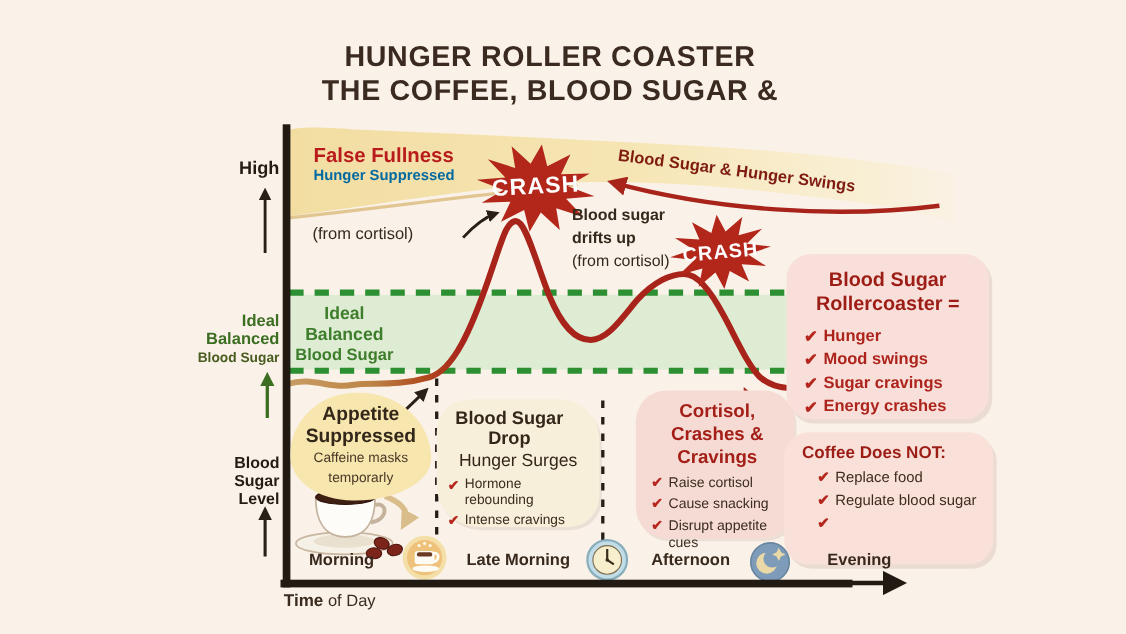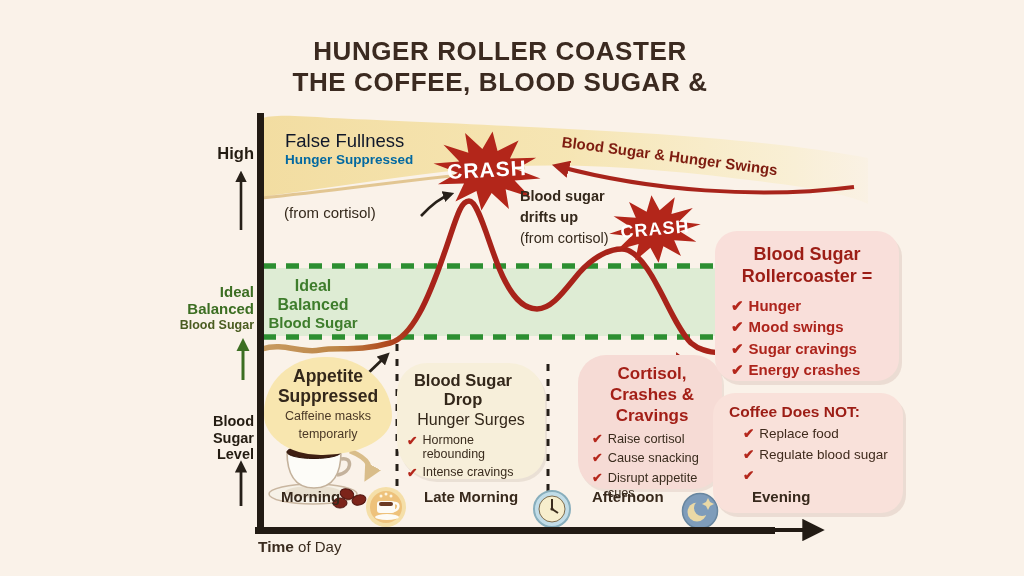--- a/index.html
+++ b/index.html
@@ -13,21 +13,21 @@
   
   .lbl-high{left:206px;top:144px;width:48px;text-align:right;font-size:16.5px;font-weight:800;color:#241c12;z-index:5;}
   .lbl-ideal{left:172px;top:283px;width:82px;text-align:right;line-height:17px;z-index:5;}
   .lbl-ideal .g1{font-size:15px;font-weight:800;color:#3c6e22;}
   .lbl-ideal .g2{font-size:12.5px;font-weight:800;color:#4a5c20;}
   .lbl-bsl{left:194px;top:413px;width:60px;text-align:right;font-size:14.5px;font-weight:800;
            line-height:16.5px;color:#241c12;z-index:5;}
   .timeofday{left:258px;top:538px;font-size:15px;color:#3a2b1e;z-index:5;}
   .timeofday .t1{font-weight:800;font-size:15.5px;}
   
-  .ff1{left:285px;top:130px;font-size:18.5px;font-weight:400;color:#0f172a;z-index:5;}
+  .ff1{left:285px;top:130px;font-size:18.5px;font-weight:700;color:#b91c1c;z-index:5;}
   .ff2{left:285px;top:152px;font-size:13.5px;font-weight:700;color:#0369a1;z-index:5;}
   .swings{left:563px;top:133px;width:250px;font-size:15px;font-weight:700;color:#7e1c10;
           transform:rotate(7.5deg);transform-origin:left top;z-index:5;}
   
   .drift1{left:284px;top:202px;font-size:15px;line-height:21px;color:#35291c;z-index:5;}
   .drift2{left:520px;top:186px;font-size:14.5px;line-height:21px;color:#35291c;z-index:5;}
   .drift2 .bb{font-weight:700;}
   .crash{position:absolute;text-align:center;color:#fff;font-weight:800;letter-spacing:1px;z-index:6;}
   .crash1{left:447px;top:158px;width:80px;font-size:21px;transform:rotate(-3deg);}
   .crash2{left:620px;top:219px;width:70px;font-size:18px;transform:rotate(-5deg);}
@@ -58,21 +58,21 @@
         border-radius:22px;box-shadow:3px 4px 0 rgba(150,90,80,.14);
         z-index:3;box-sizing:border-box;padding:10px 6px 0 16px;}
   .boxE .h{font-size:15.5px;font-weight:800;color:#9c1d15;}
   .row{display:flex;align-items:flex-start;margin-top:3px;}
   .chk{color:#b5271c;font-weight:800;margin-right:5px;flex:none;}
   .boxB .row{font-size:12.5px;color:#3a2c1e;margin-top:4px;}
   .boxC .row{font-size:12.8px;color:#3a2c1e;margin-top:4.5px;margin-left:4px;}
   .boxD .row{font-size:15px;font-weight:700;color:#ad241c;margin-top:3.5px;}
   .boxE .row{font-size:13.5px;color:#3f2a1c;margin-top:5px;width:156px;line-height:16px;}
   
-  .tl{position:absolute;top:488px;font-size:15px;font-weight:800;color:#38291c;z-index:5;}
+  .tl{position:absolute;top:501px;font-size:15px;font-weight:800;color:#38291c;z-index:5;}
   
   .yaxis{left:257px;top:113px;width:7px;height:421px;background:#221b14;z-index:2;}
   .xaxis{left:255px;top:527px;width:520px;height:7px;background:#221b14;z-index:2;}
 </style>
 </head>
 <body>
 
 <svg class="layer" width="1024" height="576" viewBox="0 0 1024 576">
   <defs>
     <linearGradient id="bandGrad" gradientUnits="userSpaceOnUse" x1="260" y1="0" x2="875" y2="0">

